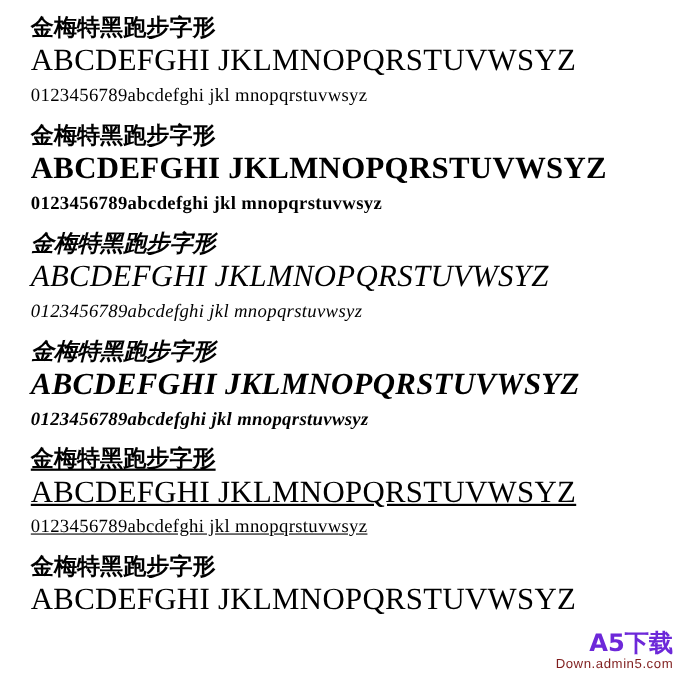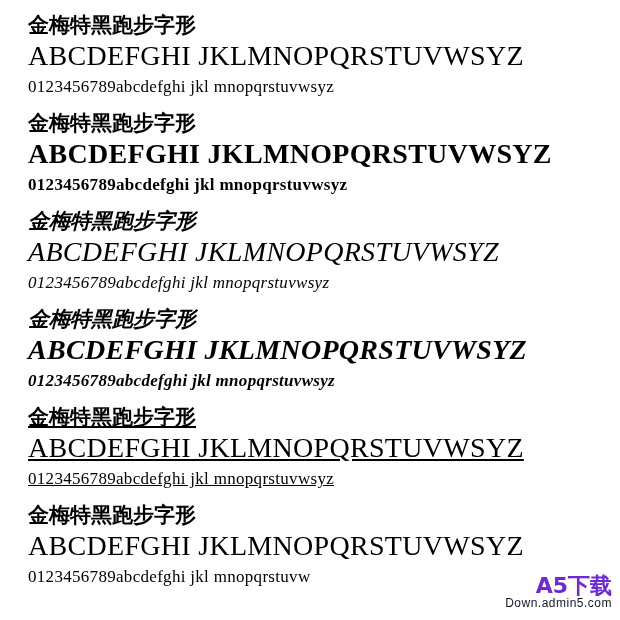--- a/index.html
+++ b/index.html
@@ -104,21 +104,21 @@
   .watermark .wm-main {
     font-family: "DejaVu Sans", sans-serif;
     font-weight: bold;
     font-size: 22px;
     color: #6d28d9;
     letter-spacing: 0px;
   }
   .watermark .wm-sub {
     font-family: "Liberation Sans", sans-serif;
     font-size: 12px;
-    color: #0f172a;
+    color: #7f1d1d;
     letter-spacing: 0.5px;
     margin-top: -1px;
   }
 </style>
 </head>
 <body>
 
 <div class="page">
 
   <div class="sample-block v-regular">
@@ -147,21 +147,20 @@
 
   <div class="sample-block v-underline">
     <div class="line line-cjk">金梅特黑跑步字形</div>
     <div class="line line-upper">ABCDEFGHI JKLMNOPQRSTUVWSYZ</div>
     <div class="line line-mixed">0123456789abcdefghi jkl mnopqrstuvwsyz</div>
   </div>
 
   <div class="sample-block v-plain">
     <div class="line line-cjk">金梅特黑跑步字形</div>
     <div class="line line-upper">ABCDEFGHI JKLMNOPQRSTUVWSYZ</div>
-    <div class="line line-mixed">0123456789abcdefghi jkl mnopqrstuvw</div>
   </div>
 
   <div class="watermark">
     <div class="wm-main">A5下载</div>
     <div class="wm-sub">Down.admin5.com</div>
   </div>
 
 </div>
 
 </body></html>

